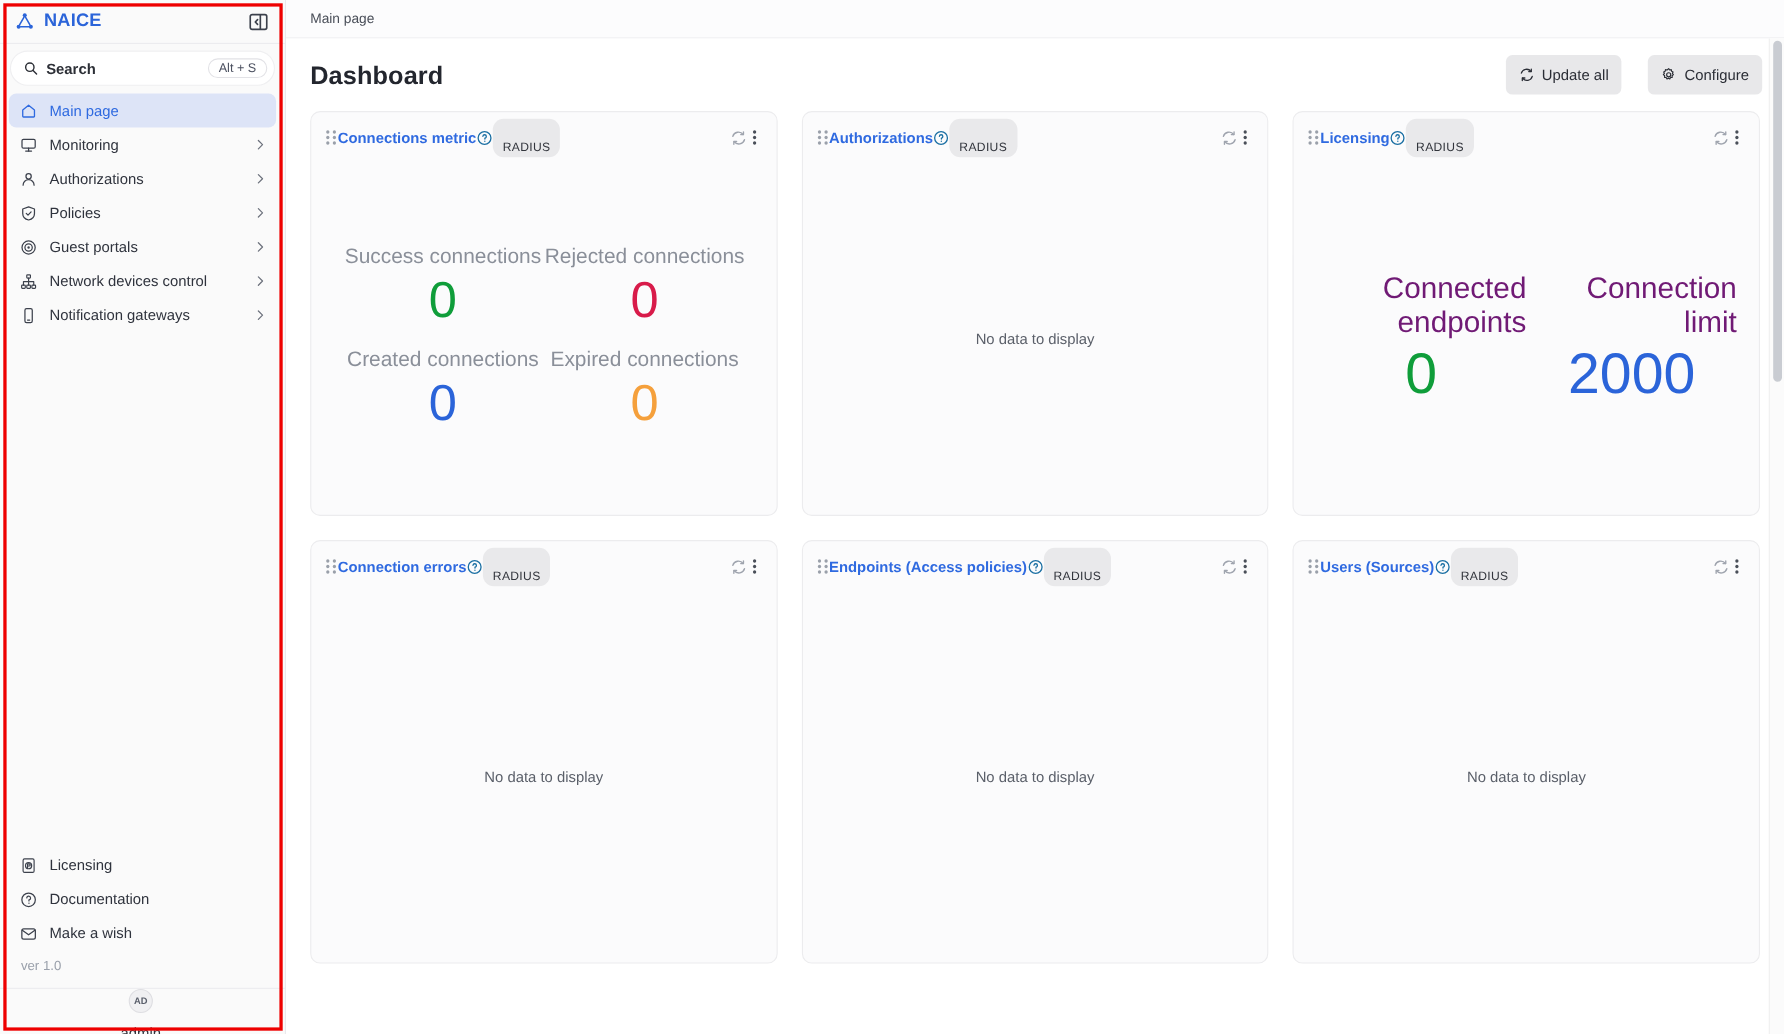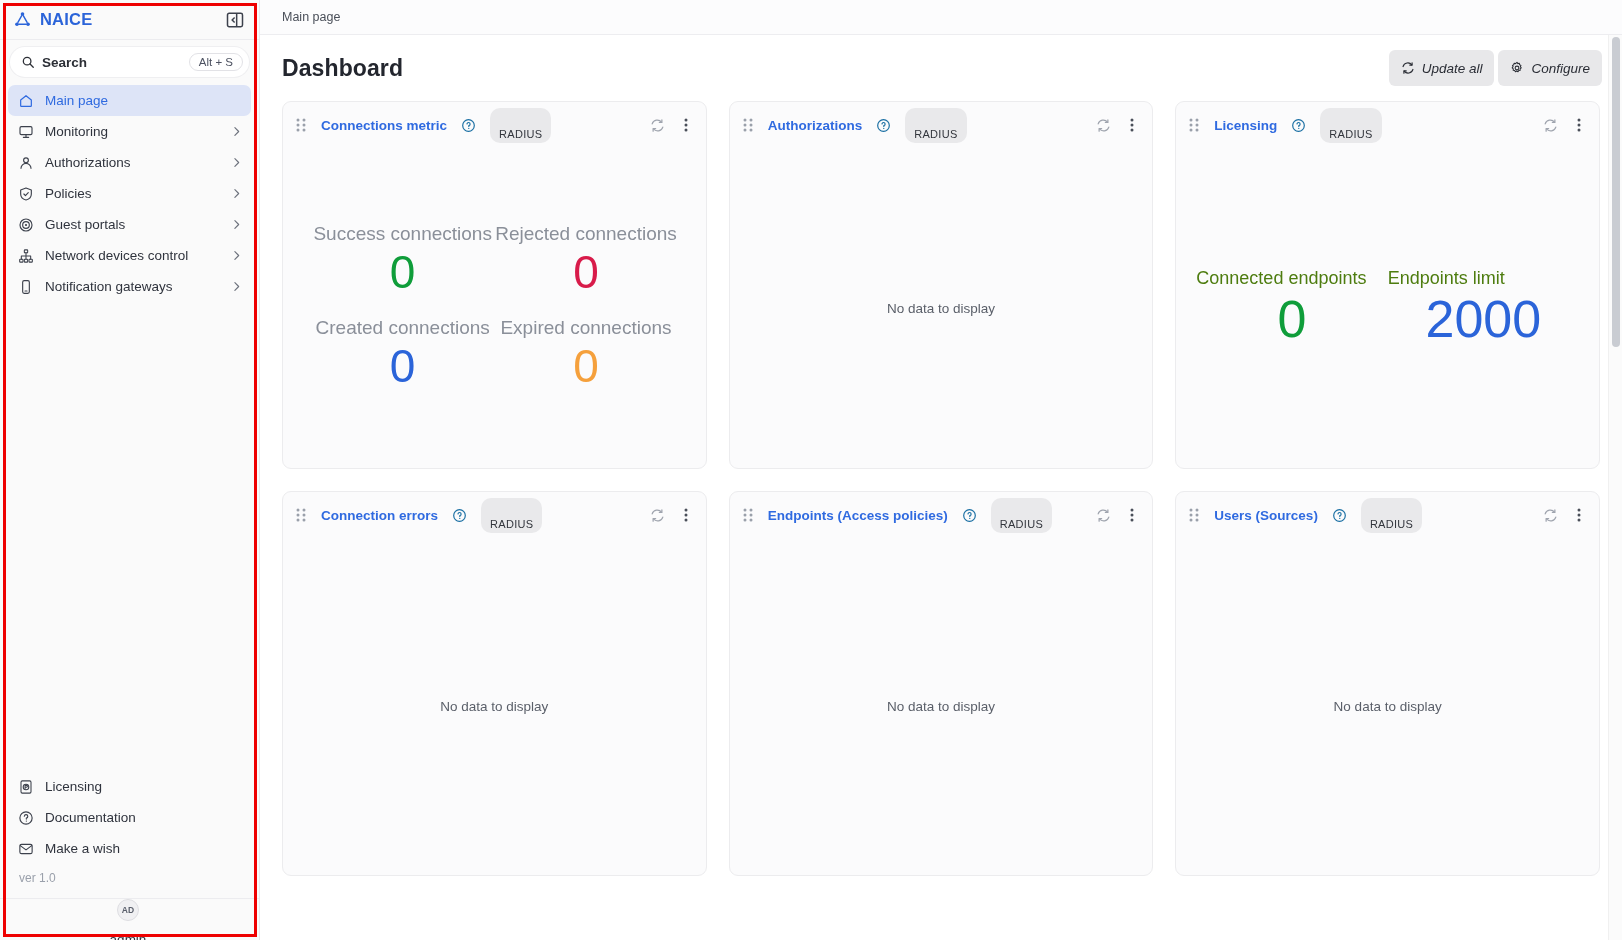--- a/index.html
+++ b/index.html
@@ -88,48 +88,48 @@
   .main { flex: 1; height: 940px; display: flex; flex-direction: column;
           background: #ffffff; min-width: 0; position: relative; }
   .breadcrumb-bar {
     height: 35px; display: flex; align-items: center;
     padding: 0 22px; border-bottom: 1px solid #ededf0; background: #fcfcfd;
   }
   .breadcrumb { font-size: 12.5px; color: #4a4f59; cursor: pointer; }
 
   .page-head {
     height: 66px; display: flex; align-items: center;
-    padding: 0 20px 0 22px; gap: 4px; background:#ffffff;
+    padding: 0 20px 0 22px; gap: 24px; background:#ffffff;
   }
   .page-title { font-size: 23px; color: #23262e; font-weight: 600; flex: 1; letter-spacing:.1px;}
   .head-btn {
     height: 30px; border-radius: 6px; background: #e8e8ea;
     border: none; display: flex; align-items: center; gap: 7px;
     padding: 18px 12px; font-size: 13.5px; color: #2a2d35; cursor: pointer;
-    font-family: "Liberation Sans", sans-serif; font-weight: 500; font-style: italic;
+    font-family: "Liberation Sans", sans-serif; font-weight: 500;
   }
   .head-btn svg { width: 14px; height: 14px; display:block; }
 
   .board {
     flex: 1; overflow: hidden; padding: 0 22px 0 22px;
     background:#ffffff;
   }
   .grid {
     display: grid;
     grid-template-columns: repeat(3, 1fr);
     gap: 22px 22px;
   }
   .card {
     background: #fbfbfc; border: 1px solid #ececee; border-radius: 9px;
     display: flex; flex-direction: column; overflow: hidden;
   }
   .card.tall { height: 368px; }
   .card.short { height: 385px; }
   .card-head {
-    height: 46px; display: flex; align-items: center; gap: 14px;
+    height: 46px; display: flex; align-items: center; gap: 0;
     padding: 0 13px 0 12px; flex: 0 0 46px;
   }
   .drag-handle { width: 12px; height: 16px; display:block; cursor: grab; flex:0 0 12px; }
   .card-title {
     font-size: 13.5px; color: #2f6ae0; font-weight: 700; white-space: nowrap; cursor: pointer;
   }
   .help-icon { width: 15px; height: 15px; display:block; flex:0 0 15px; cursor:pointer; }
   .chip {
     background: #e9e9eb; color: #32353c; font-size: 11px;
     border-radius: 10px; padding: 20px 9px 3px 9px; letter-spacing: .3px;
@@ -150,21 +150,21 @@
   .metric-label {
     font-size: 19px; color: #8a8f99; line-height: 1.17; font-weight: 400;
   }
   .metric-value { font-size: 46px; line-height: 1.12; font-weight: 400; margin-top: 2px; }
   .v-green { color: #0f9d3a; }
   .v-red { color: #d81b4a; }
   .v-blue { color: #2b64d9; }
   .v-orange { color: #f5a03c; }
 
   .lic-grid { padding: 0 10px; width: 100%; display: grid; grid-template-columns: 1fr 1fr; }
-  .lic-label { font-size: 18px; color: #4d7c0f; line-height: 1.15; text-align:left;}
+  .lic-label { font-size: 27px; color: #701a75; line-height: 1.15; text-align:right;}
   .lic-value { font-size: 52px; line-height: 1.1; text-align:center; margin-top: 3px; }
 
   
   .page-scrollbar {
     position: absolute; right: 0; top: 35px; width: 14px; bottom: 0;
     background: #fbfbfb; border-left: 1px solid #f0f0f0;
   }
   .page-scrollbar .thumb {
     position: absolute; left: 3px; top: 2px; width: 8px; height: 310px;
     background: #c9ccd2; border-radius: 4px;
@@ -537,21 +537,21 @@
               </svg>
             </span>
           </div>
           <div class="card-body">
             <div class="lic-grid">
               <div>
                 <div class="lic-label">Connected endpoints</div>
                 <div class="lic-value v-green">0</div>
               </div>
               <div>
-                <div class="lic-label">Endpoints limit</div>
+                <div class="lic-label">Connection limit</div>
                 <div class="lic-value v-blue">2000</div>
               </div>
             </div>
           </div>
         </section>
 
         <section class="card short">
           <div class="card-head">
             <span class="drag-handle">
               <svg viewBox="0 0 12 16" fill="#9aa0aa">

